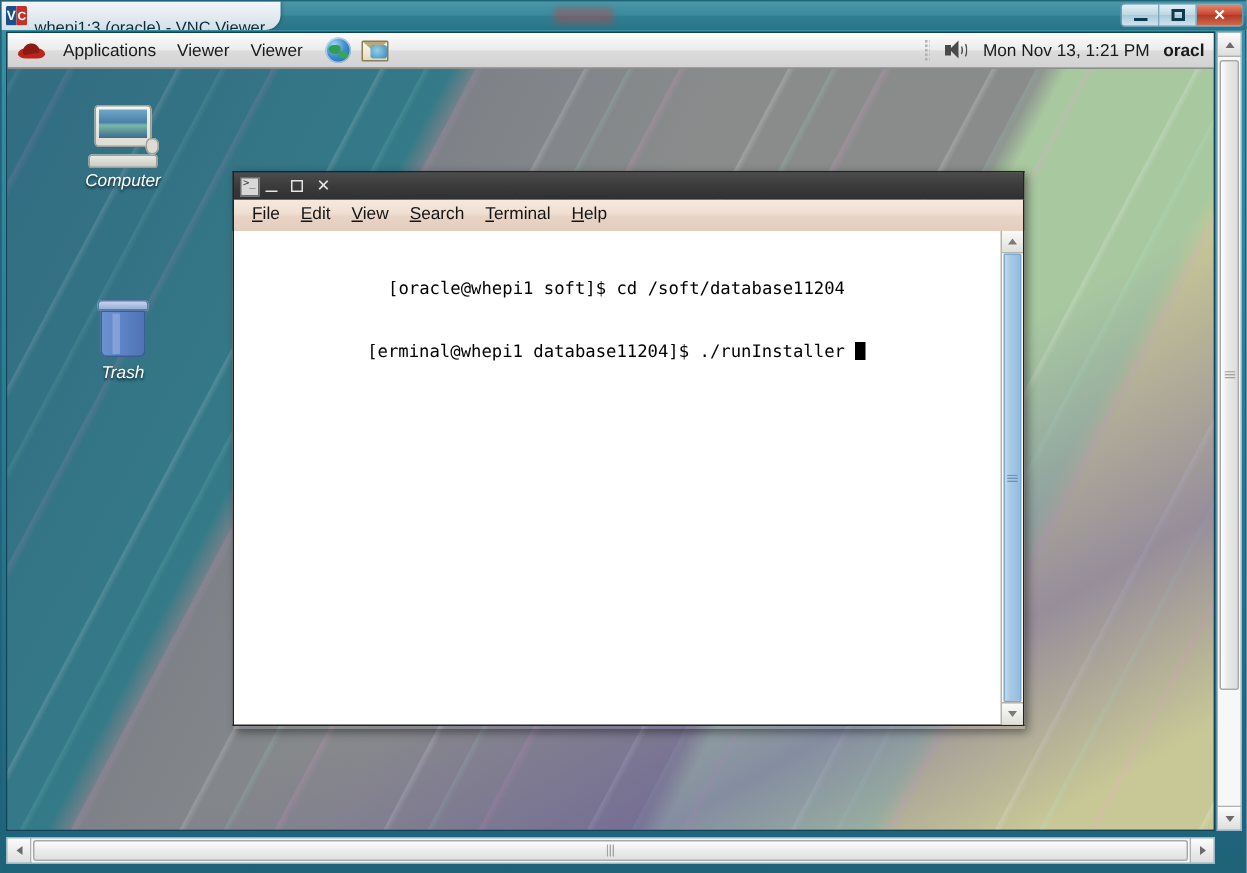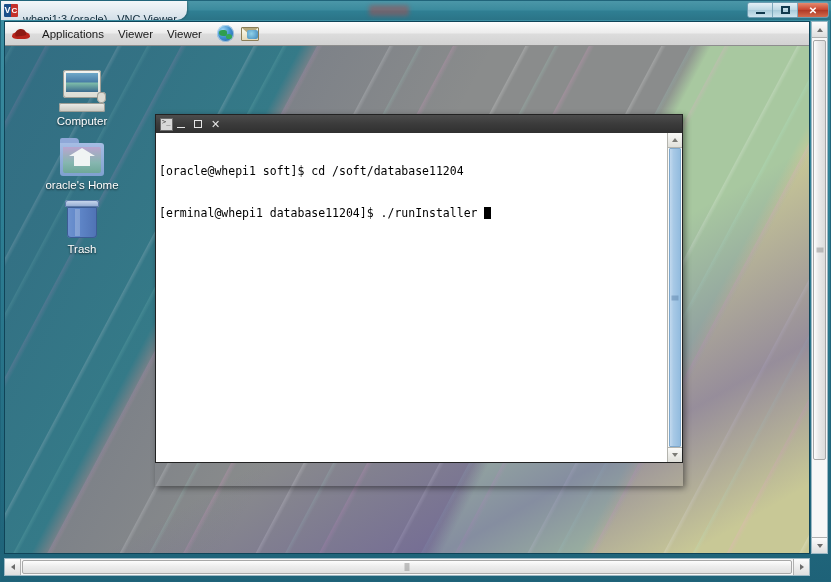--- a/index.html
+++ b/index.html
@@ -309,20 +309,21 @@
 
   
   .desk-icon {
     position: absolute;
     width: 86px;
     text-align: center;
     color: #ffffff;
     font-size: 11.5px;
     text-shadow: 0 1px 2px rgba(0,0,0,.75);
     line-height: 13px;
+    font-style: italic;
   }
   .desk-icon .glyph {
     height: 46px;
     display: flex;
     align-items: flex-end;
     justify-content: center;
     margin-bottom: 3px;
   }
   
   .ic-computer { position:relative; width:46px; height:42px; }
@@ -486,20 +487,21 @@
   }
   .term-menubar u { text-decoration: underline; }
 
   .term-body {
     position: relative;
     height: 330px;
     background: #ffffff;
     border: 1px solid #222;
     border-top: none;
     display: flex;
+    text-align: center;
   }
   .term-screen {
     flex: 1;
     padding: 3px 4px 0 3px;
     font-family: "DejaVu Sans Mono", monospace;
     font-size: 11.5px;
     line-height: 14px;
     color: #000000;
     white-space: pre;
     overflow: hidden;
@@ -662,48 +664,46 @@
           <span class="rh-crown"></span>
         </div>
         <span class="panel-menu">Applications</span>
         <span class="panel-menu">Viewer</span>
         <span class="panel-menu">Viewer</span>
         <div class="panel-icons">
           <span class="icon-globe"></span>
           <span class="icon-mail"></span>
         </div>
         <div class="panel-spacer"></div>
+        <div class="panel-right">
+          <span class="panel-grip"></span>
+          <span class="icon-volume">
+            <span class="spk"></span>
+              <span class="cone"></span>
+            <span class="w1"></span>
+              <span class="w2"></span>
+          </span>
+          <span class="panel-clock">Mon Nov 13,  1:21 PM</span>
+          <span class="panel-user">oracl</span>
+        </div>
       </div>
 
       <div class="desk-icon" style="left:34px; top:44px;">
         <div class="glyph">
           <div class="ic-computer">
             <span class="screen">
                 <i></i>
               </span>
             <span class="mouse"></span>
             <span class="kb"></span>
           </div>
         </div>
         <span>Computer</span>
       </div>
 
-      <div class="desk-icon" style="left:34px; top:108px;">
-        <div class="glyph">
-          <div class="ic-home">
-            <span class="tab"></span>
-            <span class="body"></span>
-            <span class="pic">
-                <span class="roof"></span>
-                <span class="house"></span>
-              </span>
-          </div>
-        </div>
-        <span>oracle's Home</span>
-      </div>
 
       <div class="desk-icon" style="left:34px; top:172px;">
         <div class="glyph">
           <div class="ic-trash">
             <span class="lid"></span>
             <span class="can"></span>
           </div>
         </div>
         <span>Trash</span>
       </div>
@@ -716,20 +716,28 @@
             <span class="term-btn">
                 <span class="g-min"></span>
               </span>
             <span class="term-btn">
                 <span class="g-max"></span>
               </span>
             <span class="term-btn">✕</span>
           </div>
         </div>
 
+        <div class="term-menubar">
+          <span><u>F</u><span>ile</span></span>
+          <span><u>E</u><span>dit</span></span>
+          <span><u>V</u><span>iew</span></span>
+          <span><u>S</u><span>earch</span></span>
+          <span><u>T</u><span>erminal</span></span>
+          <span><u>H</u><span>elp</span></span>
+        </div>
 
         <div class="term-body">
           <div class="term-screen">
             <span class="term-line">[oracle@whepi1 soft]$ cd /soft/database11204</span>
             <span class="term-line"><span>[erminal@whepi1 database11204]$ ./runInstaller </span><span class="term-cursor"></span></span>
           </div>
           <div class="term-sb">
             <div class="sb-arrow up">
                 <i></i>
               </div>

